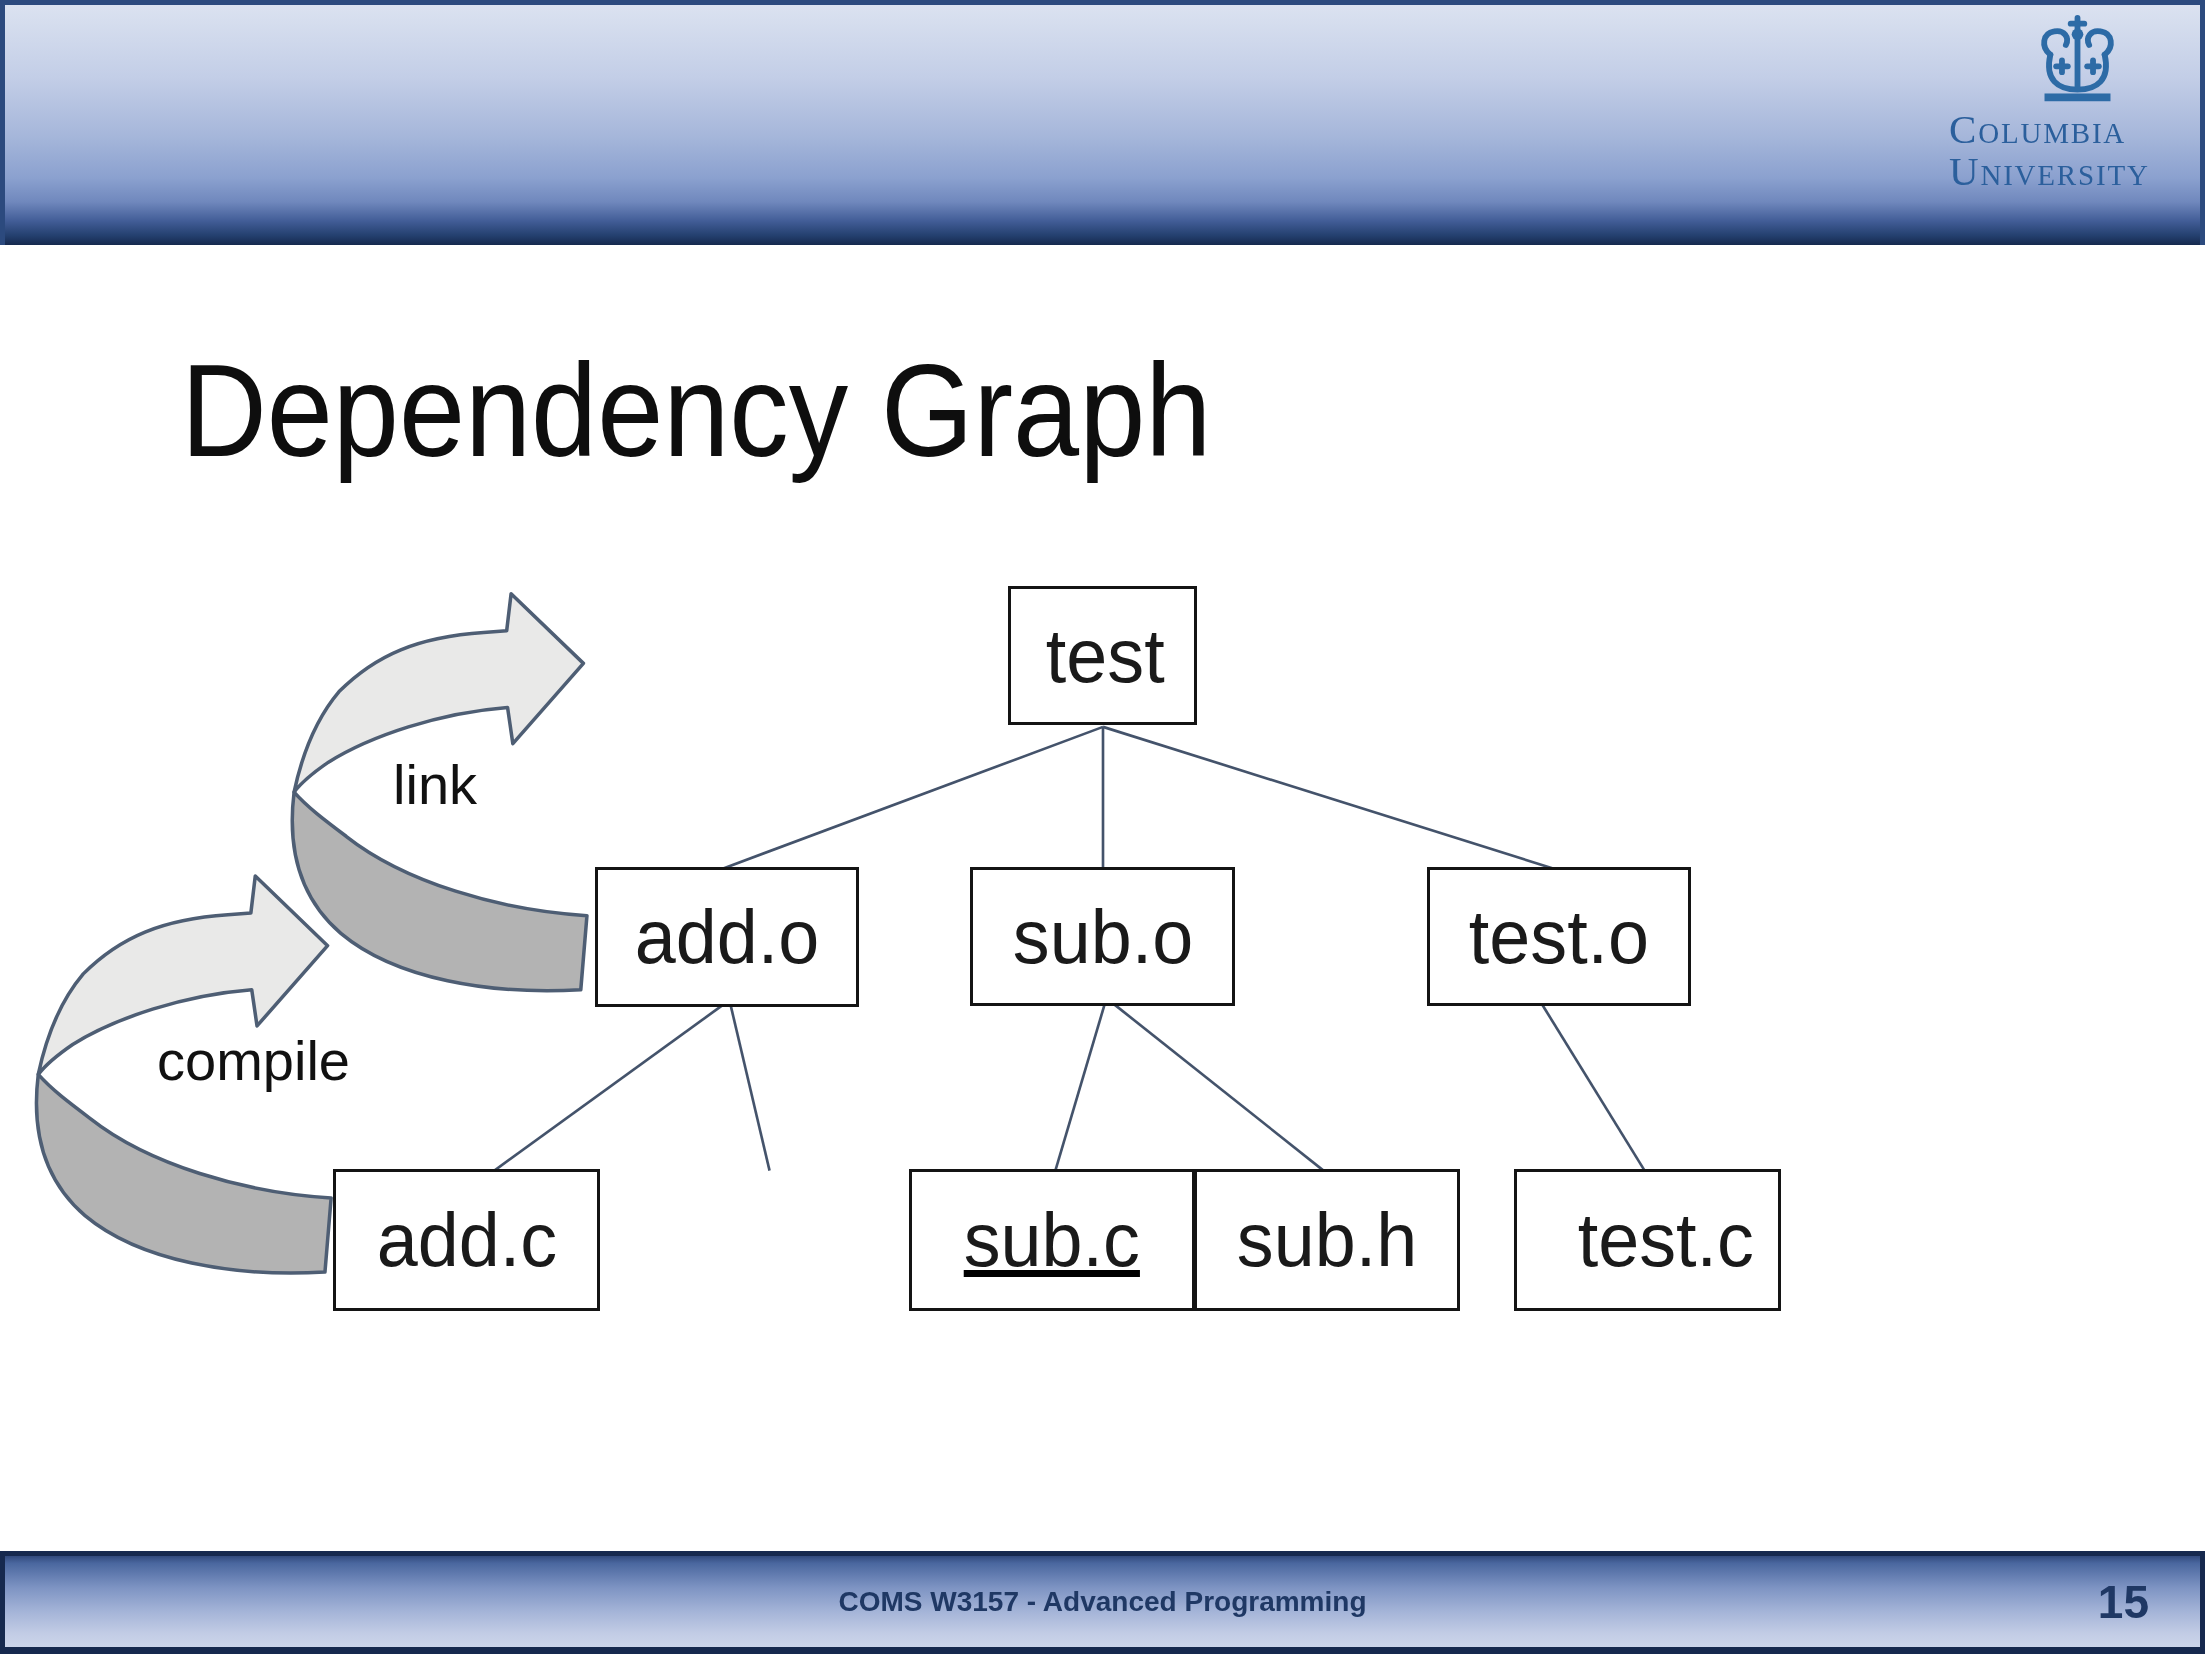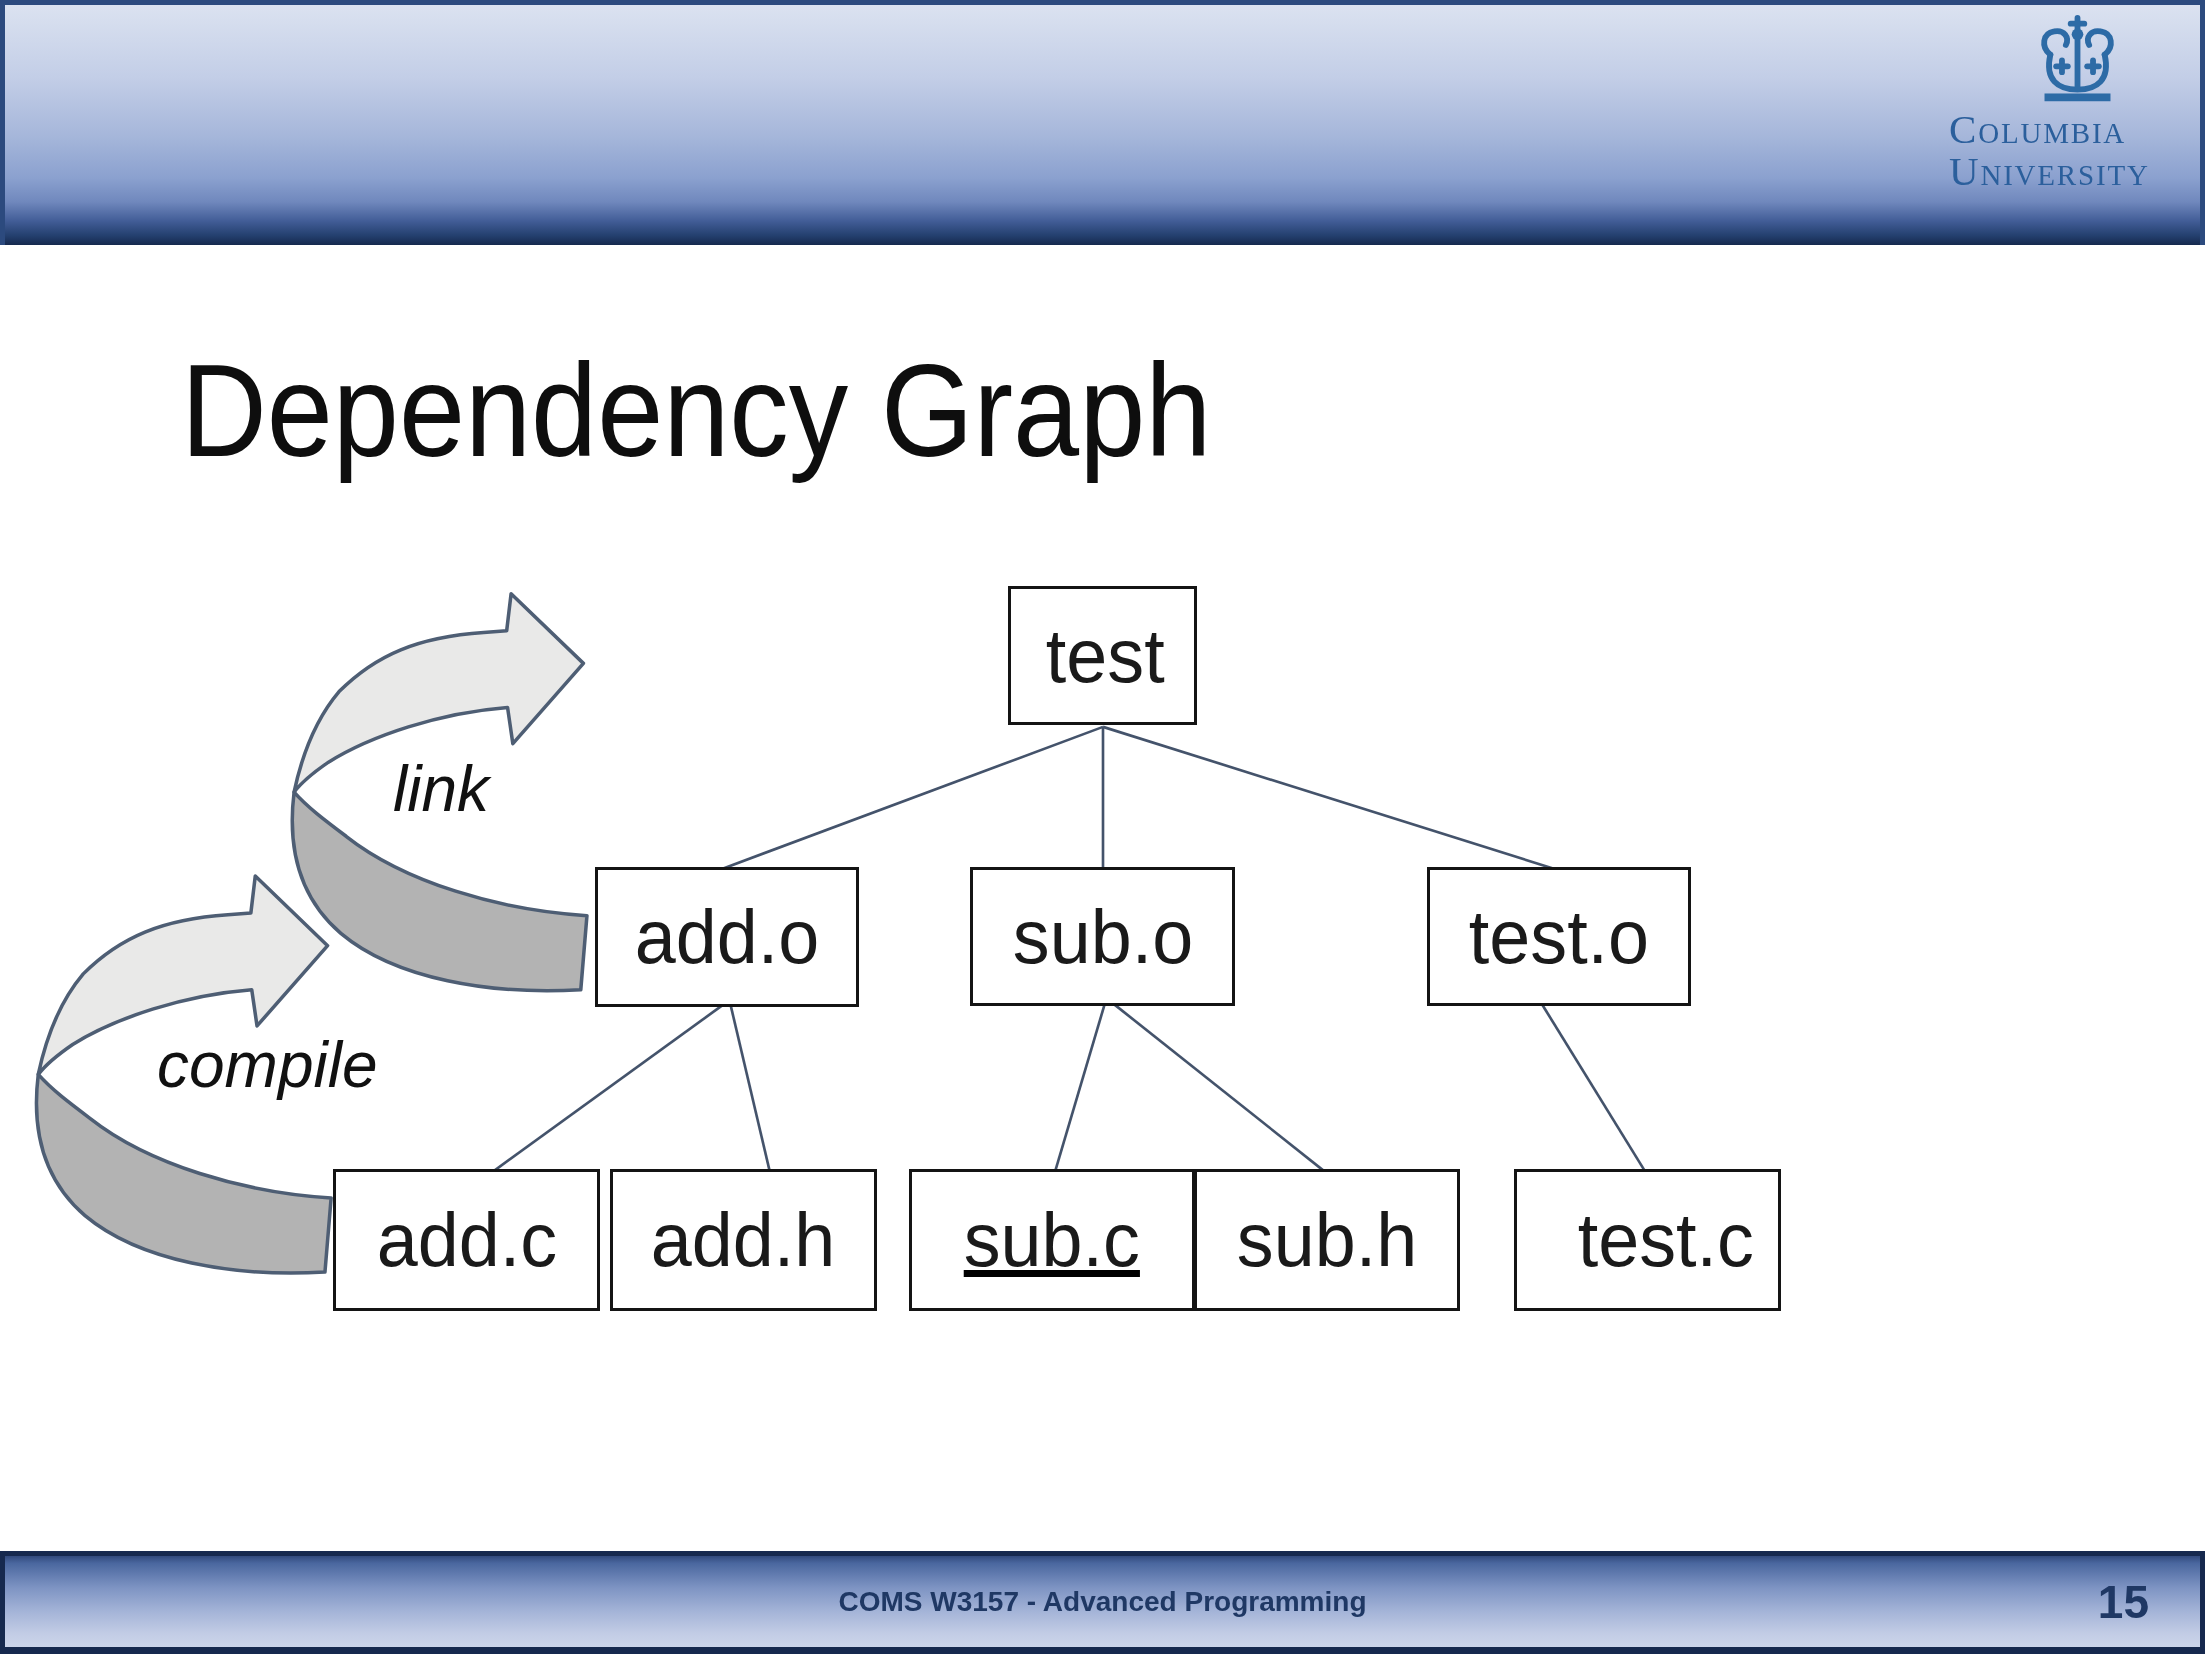--- a/index.html
+++ b/index.html
@@ -20,21 +20,21 @@
   .title{position:absolute;left:181px;top:345px;margin:0;font-size:132px;font-weight:400;
          color:#0e0e0e;line-height:1;white-space:nowrap;transform:scaleX(0.9);transform-origin:left top;}
 
   
   .diagram-svg{position:absolute;left:0;top:0;width:2206px;height:1654px;z-index:1;}
   #node-layer{position:absolute;left:0;top:0;width:2206px;height:1654px;z-index:2;pointer-events:none;}
   .node{position:absolute;box-sizing:border-box;border:3.5px solid #141414;background:#ffffff;
         display:flex;align-items:center;justify-content:center;}
   .node-label{font-size:76px;color:#1a1a1a;line-height:1;transform:scaleX(0.97);}
 
-  .arrow-label{position:absolute;z-index:3;font-size:64px;color:#111;line-height:1;white-space:nowrap;font-style:italic;}
+  .arrow-label{position:absolute;z-index:3;font-size:56px;color:#111;line-height:1;white-space:nowrap;}
   .label-link{left:393px;top:757px;}
   .label-compile{left:157px;top:1033px;}
 
   
   .footer{position:absolute;left:0;bottom:0;width:2195px;height:91px;
           border:5.3px solid #16294e;border-bottom-width:7px;z-index:4;
           background:linear-gradient(180deg,#31497c 0%,#4a679f 8%,#7e94c3 35%,
                      #a3b3d7 60%,#c2cce5 85%,#ccd5ea 100%);}
   .footer-text{position:absolute;left:0;width:100%;top:50%;transform:translateY(-50%);
                text-align:center;font-size:28px;font-weight:bold;color:#1f3864;}
@@ -110,23 +110,20 @@
   </div>
       <div class="node" style="left: 970px; top: 867px; width: 265px; height: 139px;">
     <span class="node-label">sub.o</span>
   </div>
       <div class="node" style="left: 1427px; top: 867px; width: 264px; height: 139px;">
     <span class="node-label">test.o</span>
   </div>
       <div class="node" style="left: 333px; top: 1169px; width: 267px; height: 142px;">
     <span class="node-label">add.c</span>
   </div>
-      <div class="node" style="left: 610px; top: 1169px; width: 267px; height: 142px;">
-    <span class="node-label">add.h</span>
-  </div>
       <div class="node" style="left: 909px; top: 1169px; width: 286px; height: 142px; text-decoration: underline;">
     <span class="node-label">sub.c</span>
   </div>
       <div class="node" style="left: 1194px; top: 1169px; width: 266px; height: 142px;">
     <span class="node-label">sub.h</span>
   </div>
       <div class="node" style="left: 1514px; top: 1169px; width: 267px; height: 142px; padding-left: 36px;">
     <span class="node-label">test.c</span>
   </div>
     </div>

